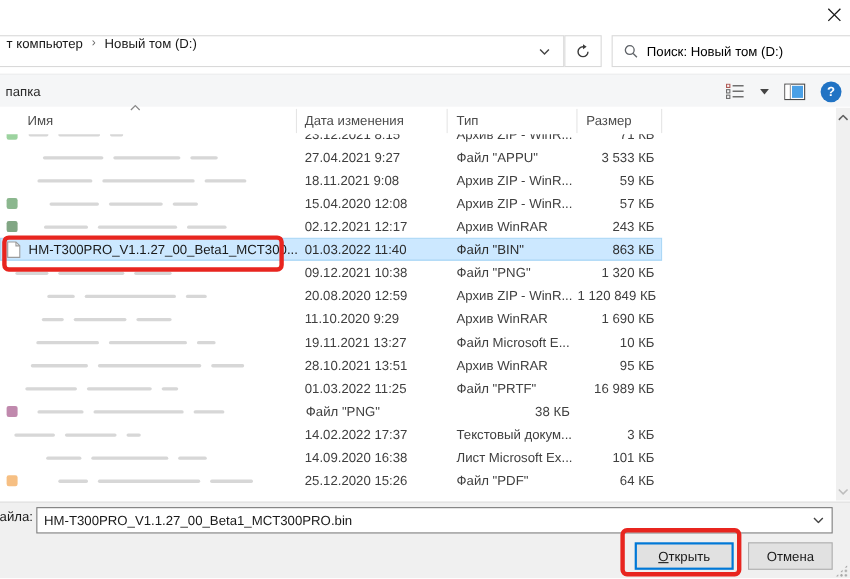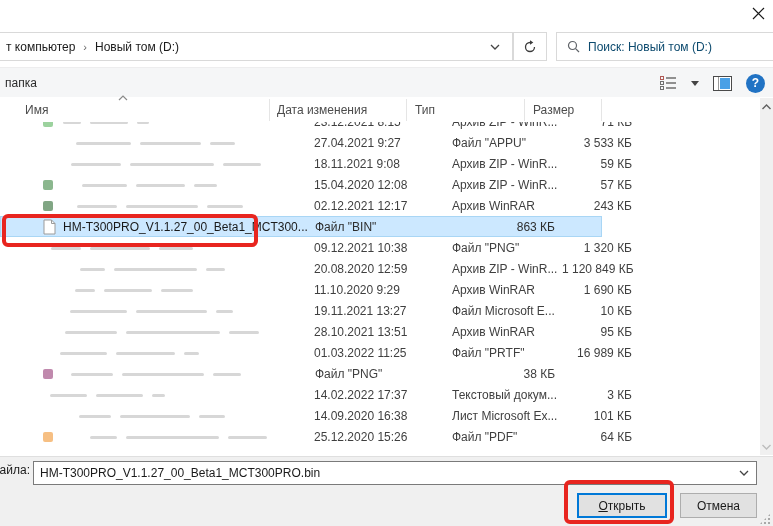--- a/index.html
+++ b/index.html
@@ -7,30 +7,30 @@
   body { font-family:"Liberation Sans","DejaVu Sans",sans-serif; font-size:12px; color:#1e1e1e; }
   #win { position:relative; width:773px; height:526px; background:#fff; overflow:hidden; }
 
   
   .close-btn { position:absolute; top:2px; right:3px; width:24px; height:22px;
     display:flex; align-items:center; justify-content:center; cursor:pointer; }
 
   
   .addr-row { position:absolute; top:32px; left:0; width:773px; height:29px; }
   .breadcrumb-box { position:absolute; left:-1px; top:0; width:514px; height:29px;
-    background:#fff; border:1px solid #d9d9d9; display:flex; align-items:center; }
+    background:#fff; border:1px solid #d9d9d9; display:flex; }
   .crumb { padding:0 6px; white-space:nowrap; color:#1a1a1a; }
   .crumb-sep { color:#666; font-size:11px; padding:0 2px; }
   .addr-chevron { position:absolute; right:6px; top:0; height:27px; width:22px;
     display:flex; align-items:center; justify-content:center; }
   .refresh-btn { position:absolute; left:513px; top:0; width:34px; height:29px;
     background:#fff; border:1px solid #d9d9d9; display:flex; align-items:center; justify-content:center; }
   .search-box { position:absolute; left:556px; top:0; width:218px; height:29px;
     background:#fff; border:1px solid #d9d9d9; display:flex; align-items:center; gap:8px; padding-left:10px; }
-  .search-text { color:#0c4a6e; white-space:nowrap; }
+  .search-text { color:#000000; white-space:nowrap; }
 
   
   .toolbar { position:absolute; top:67px; left:0; width:773px; height:30px;
     background:#f5f6f7; border-top:1px solid #ededee; display:flex; align-items:center; }
   .toolbar-left { padding-left:5px; color:#2b2b2b; }
   .toolbar-right { position:absolute; right:8px; top:0; height:30px; display:flex; align-items:center; gap:14px; }
   .help-circle { width:19px; height:19px; border-radius:50%; background:#2173c4; color:#fff;
     font-weight:bold; font-size:12px; display:flex; align-items:center; justify-content:center; }
   .preview-icon { width:19px; height:15px; border:1px solid #4a4a4a; background:#fff; display:flex; }
   .preview-icon .pv-l { width:5px; background:#fff; border-right:1px solid #9a9a9a; }
@@ -44,21 +44,21 @@
   .col-header .hc { height:22px; line-height:22px; border-right:1px solid #e5e5e5; overflow:hidden; white-space:nowrap; }
   .hc-name { padding-left:25px; }
   .hc-date { padding-left:7px; }
   .hc-type { padding-left:8px; }
   .hc-size { padding-left:8px; }
   .sort-caret { position:absolute; left:118px; top:-3px; }
 
   
   .list { position:absolute; top:122px; left:0; width:760px; height:333px; overflow:hidden; }
   .row { width:602px; height:21px; display:grid; grid-template-columns:270px 137px 118px 77px;
-    align-items:center; color:#3f3f3f;padding-left:37px; }
+    align-items:center; color:#3f3f3f; }
   .row.clipped { margin-top:-11px; }
   .row.selected { background:#cce8ff; box-shadow:inset 0 0 0 1px #a9d6f5; color:#2d2d2d; }
   .c-name { position:relative; height:21px; display:flex; align-items:center; overflow:hidden; }
   .c-size { text-align:right; padding-right:7px; white-space:nowrap; }
   .c-date,.c-type { padding-left:7px; white-space:nowrap; overflow:hidden; }
   .c-type { padding-left:8px; }
   .fname { margin-left:7px; color:#1a1a1a; white-space:nowrap; }
   .doc-icon { margin-left:6px; display:flex; align-items:center; }
   .chip { width:10px; height:10px; margin-left:6px; border-radius:2px; opacity:.55; filter:blur(.4px); flex:0 0 auto; }
   .smudge { display:inline-block; height:3px; background:#a7a7a7; opacity:.45; border-radius:2px;
@@ -225,20 +225,21 @@
 
         <span class="doc-icon" style="display: flex;">
           <svg width="13" height="16" viewBox="0 0 13 16">
             <path d="M1 1 H8.5 L12 4.5 V15 H1 Z" fill="#fff" stroke="#9b9b9b" stroke-width="1"></path>
             <path d="M8.5 1 V4.5 H12" fill="none" stroke="#9b9b9b" stroke-width="1"></path>
           </svg>
         </span>
         <span class="fname">HM-T300PRO_V1.1.27_00_Beta1_MCT300...</span>
 
       </div>
+      <div class="c-date">01.03.2022 11:40</div>
       <div class="c-type">Файл "BIN"</div>
       <div class="c-size">863 КБ</div>
     </div>
       <div class="row">
       <div class="c-name">
 
         <span class="smudges" style="margin-left: 14px;"><span class="smudge" style="width: 30px;"></span><span class="smudge" style="width: 60px;"></span><span class="smudge" style="width: 34px;"></span></span>
       </div>
       <div class="c-date">09.12.2021 10:38</div>
       <div class="c-type">Файл "PNG"</div>

